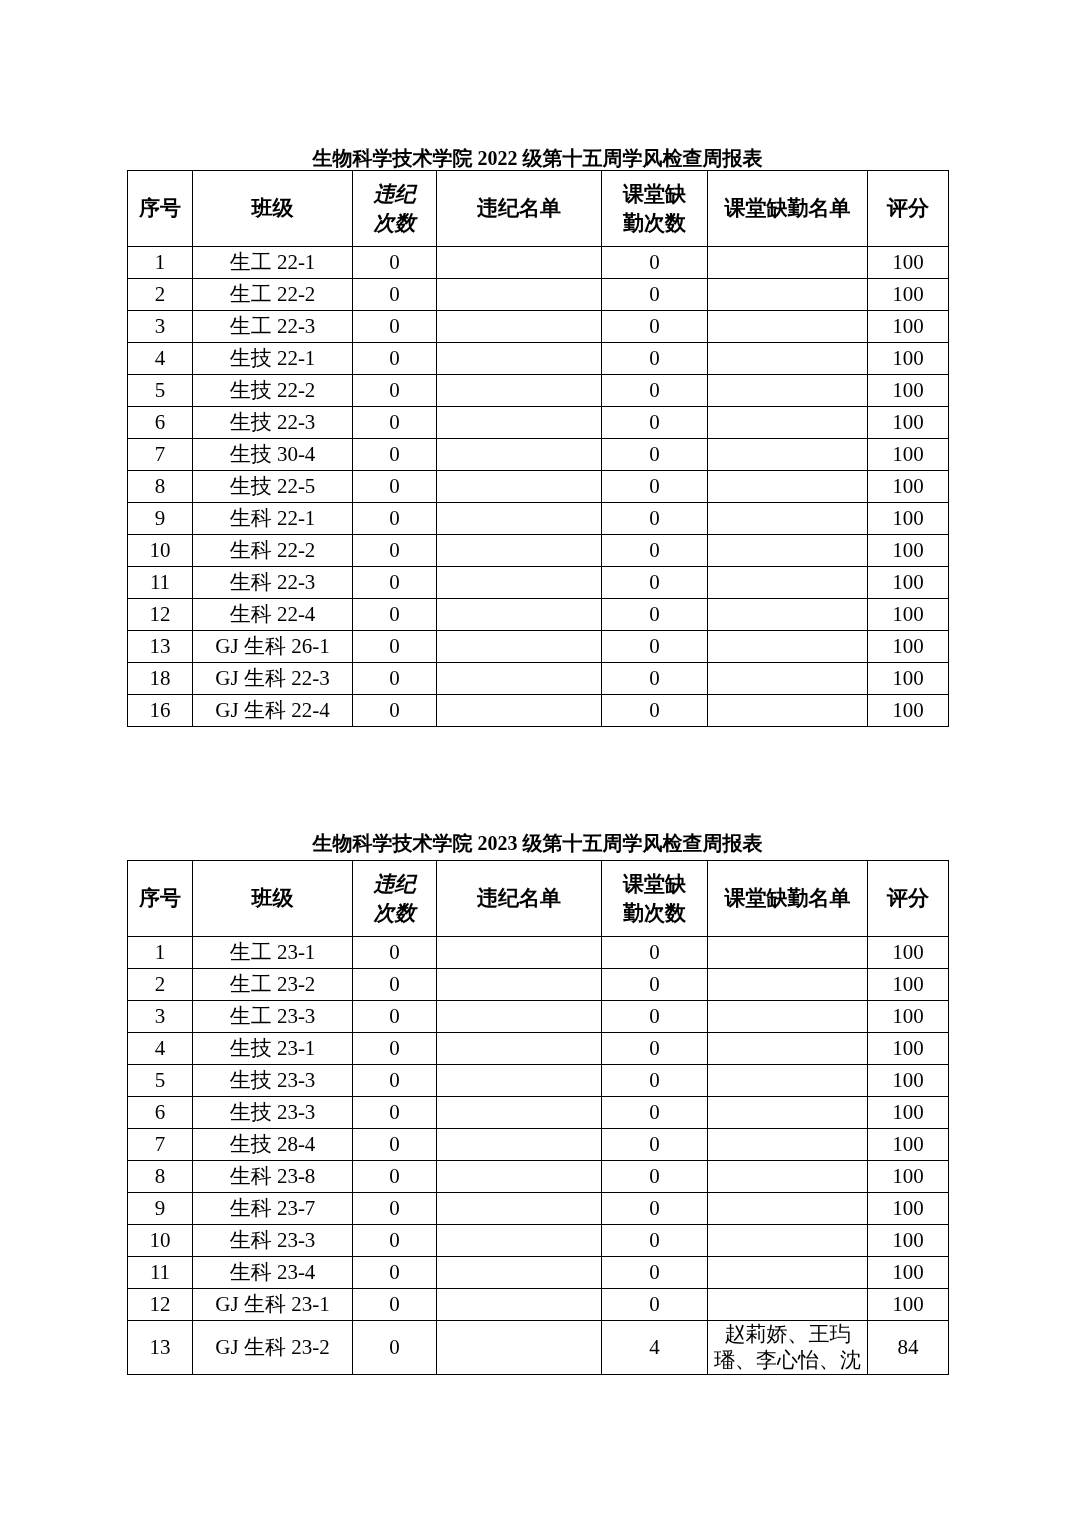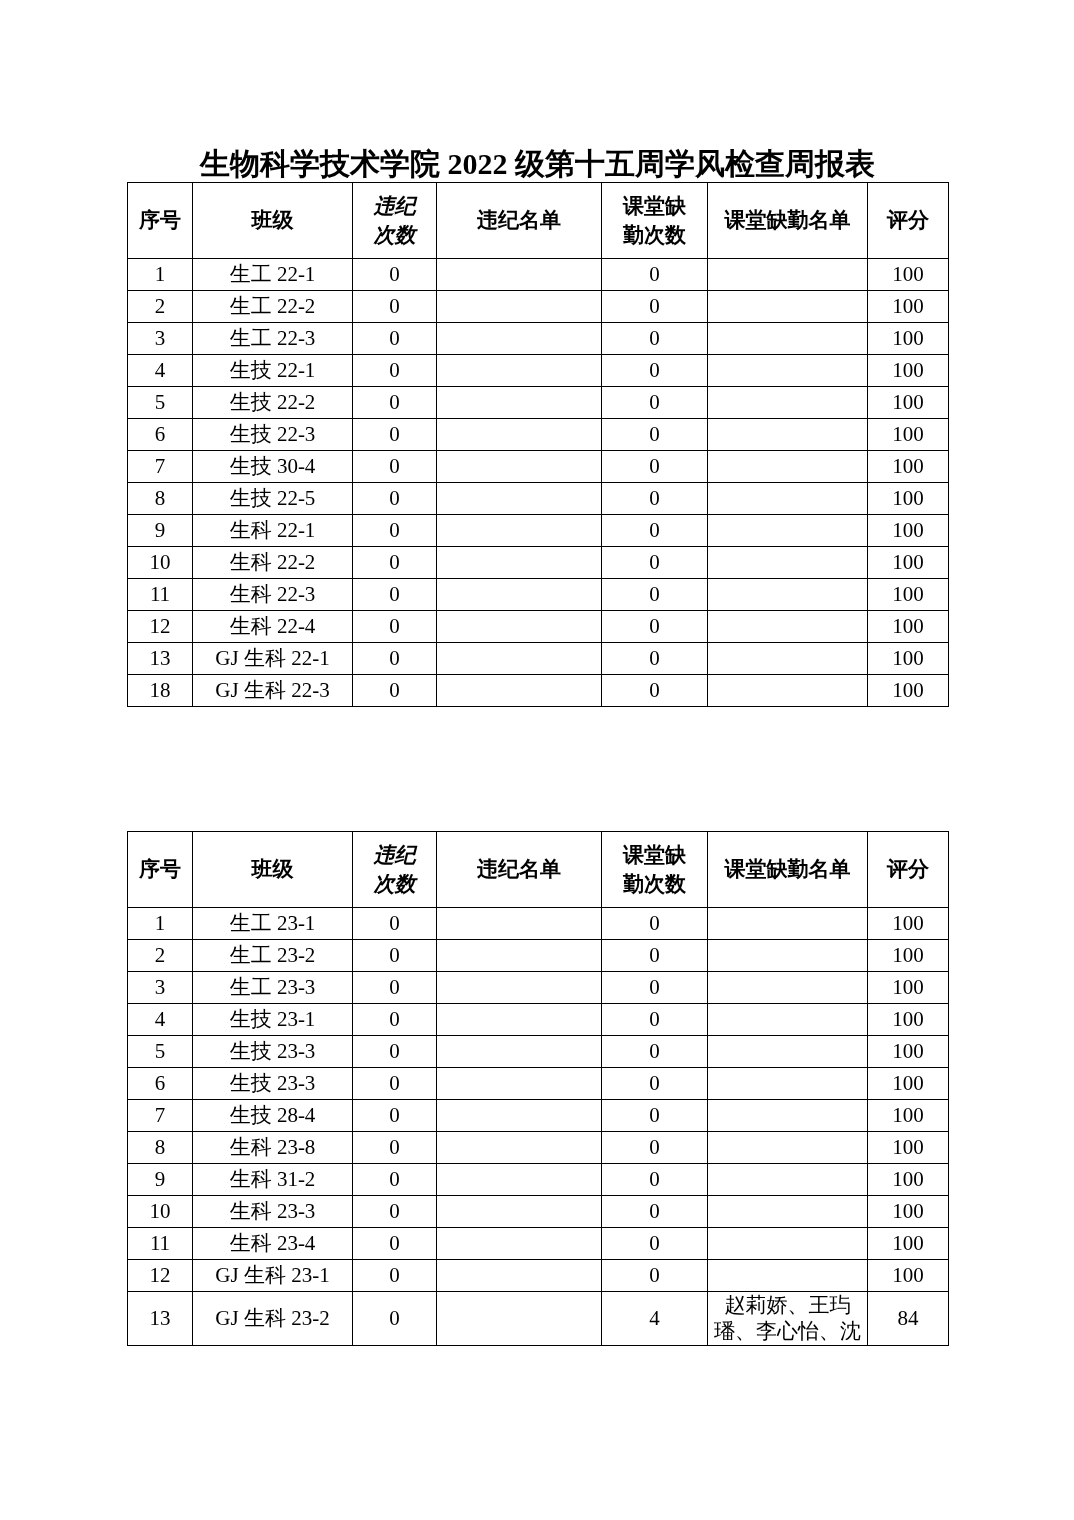--- a/index.html
+++ b/index.html
@@ -12,21 +12,21 @@
   .page {
     position: relative;
     width: 1074px; height: 1520px;
     background: #ffffff;
     overflow: hidden;
   }
   .table-block { position: absolute; left: 127px; width: 821px; }
   .block-2022 { top: 146px; }
   .block-2023 { top: 831px; }
   .tbl-title {
-    font-size: 30px;
+    font-size: 20px;
     font-weight: bold;
     line-height: 1.2;
     text-align: center;
     white-space: nowrap;
     margin-bottom: 0px;
   }
   .block-2023 .tbl-title { margin-bottom: 5px; }
   table.report {
     width: 821px;
     border-collapse: collapse;
@@ -180,41 +180,51 @@
             <td>12</td>
             <td>生科 22-4</td>
             <td>0</td>
             <td></td>
             <td>0</td>
             <td></td>
             <td>100</td>
           </tr>
           <tr>
             <td>13</td>
-            <td>GJ 生科 22-1</td>
+            <td>GJ 生科 26-1</td>
             <td>0</td>
             <td></td>
             <td>0</td>
             <td></td>
             <td>100</td>
           </tr>
           <tr>
             <td>18</td>
             <td>GJ 生科 22-3</td>
+            <td>0</td>
+            <td></td>
+            <td>0</td>
+            <td></td>
+            <td>100</td>
+          </tr>
+          <tr>
+            <td>16</td>
+            <td>GJ 生科 22-4</td>
             <td>0</td>
             <td></td>
             <td>0</td>
             <td></td>
             <td>100</td>
           </tr>
         </tbody>
     </table>
   </section>
 
   <section class="table-block block-2023">
+    <h1 class="tbl-title">生物科学技术学院 2023 级第十五周学风检查周报表</h1>
     <table class="report">
       <colgroup>
         <col style="width:65px">
           <col style="width:160px">
           <col style="width:84px">
         <col style="width:165px">
           <col style="width:106px">
           <col style="width:160px">
         <col style="width:81px">
       </colgroup>
@@ -297,21 +307,21 @@
             <td>8</td>
             <td>生科 23-8</td>
             <td>0</td>
             <td></td>
             <td>0</td>
             <td></td>
             <td>100</td>
           </tr>
           <tr>
             <td>9</td>
-            <td>生科 31-2</td>
+            <td>生科 23-7</td>
             <td>0</td>
             <td></td>
             <td>0</td>
             <td></td>
             <td>100</td>
           </tr>
           <tr>
             <td>10</td>
             <td>生科 23-3</td>
             <td>0</td>

